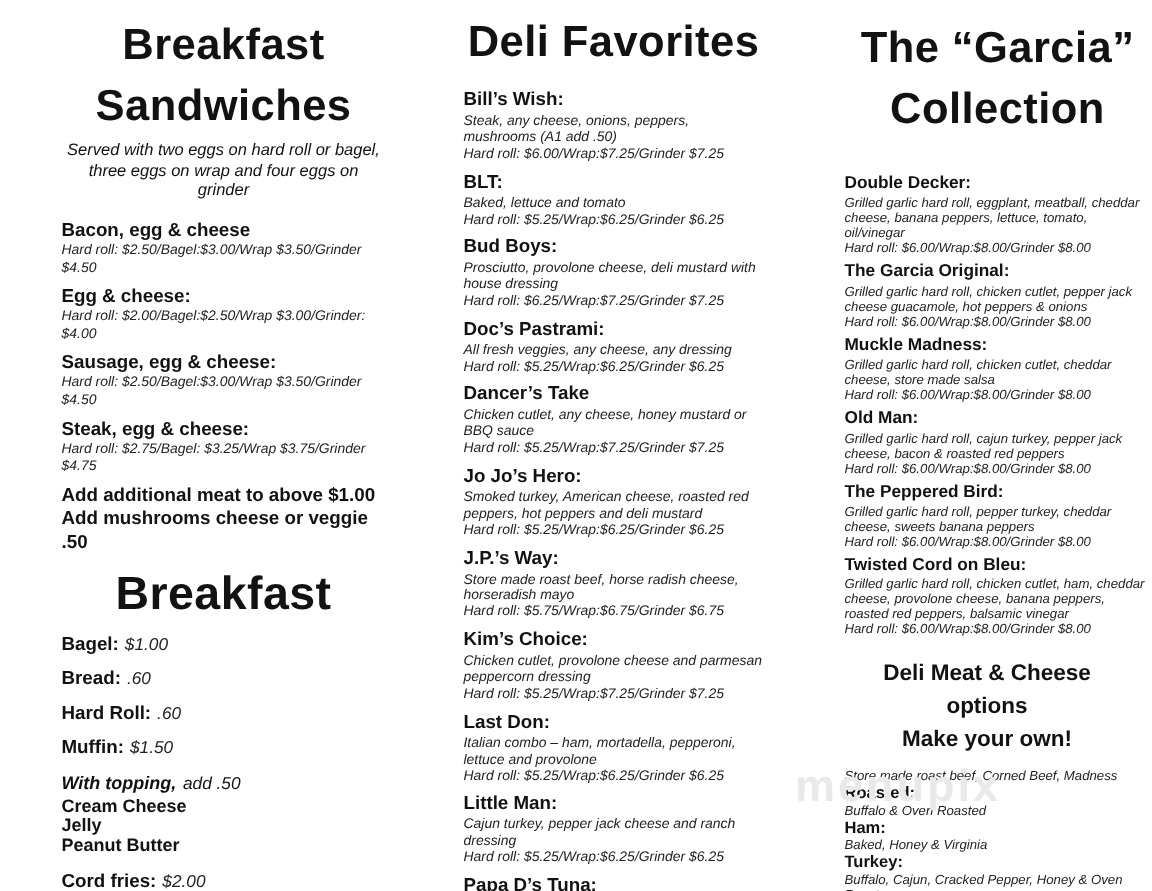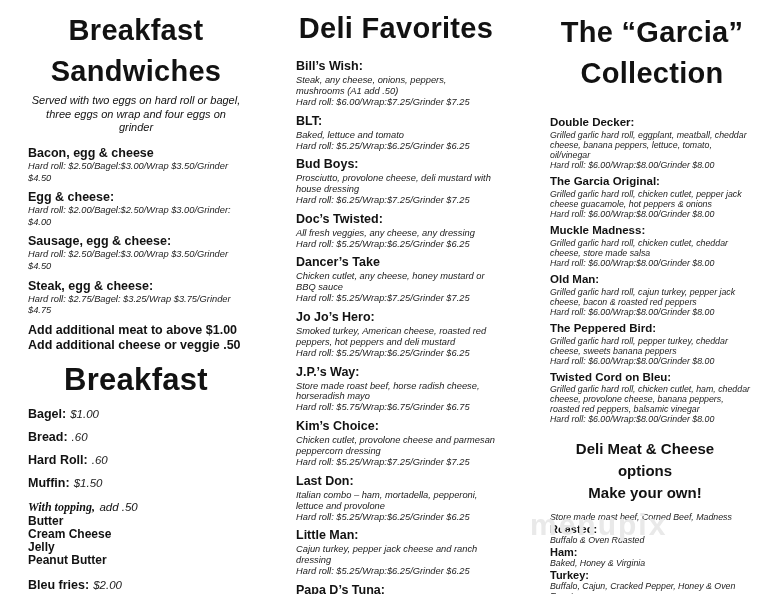--- a/index.html
+++ b/index.html
@@ -4,42 +4,42 @@
 <style>
   * { margin:0; padding:0; box-sizing:border-box; }
   html,body { width:768px; height:594px; }
   body {
     background:#ffffff;
     color:#121212;
     font-family:"Liberation Sans", sans-serif;
     position:relative;
     overflow:hidden;
   }
-  .menu-page { display:grid; grid-template-columns:256px 256px 256px; width:672px; height:594px; }
+  .menu-page { display:grid; grid-template-columns:256px 256px 256px; width:672px; height:594px;padding-left:13px; }
 
   
   .col-title { font-weight:bold; font-size:29px; text-align:center; line-height:1.42; letter-spacing:.3px; }
   .big-header { font-weight:bold; font-size:31px; text-align:center; letter-spacing:.3px; }
   .item-name { font-weight:bold; font-size:12.5px; line-height:1.2; }
   .item-desc { font-style:italic; font-size:9.3px; line-height:1.18; color:#222; }
   .item-price { font-style:italic; font-size:9.3px; line-height:1.25; color:#222; }
 
   
   .col-left { padding:10px 12px 0 28px; }
   .col-left .col-title { margin-bottom:2px; }
   .bk-subtitle { font-style:italic; font-size:11px; text-align:center; line-height:1.2; margin:2px 0 12px; }
   .bk-item { margin-bottom:6px; }
   .bk-notes { margin-top:6px; margin-bottom:2px; }
   .bk-note { font-weight:bold; font-size:12.5px; line-height:1.25; }
   .col-left .big-header { margin:8px 0 6px; }
   .price-row { margin-bottom:5px; }
   .price-label { font-weight:bold; font-size:12.5px; margin-right:4px; }
   .price-val { font-style:italic; font-size:11.5px; color:#222; }
   .topping-row { margin-top:6px; }
-  .topping-label { font-weight:bold; font-style:italic; font-size:12px;font-family:Liberation Serif, serif; }
+  .topping-label { font-weight:bold; font-style:italic; font-size:12px; }
   .topping-note { font-style:italic; font-size:11.5px; }
   .topping-item { font-weight:bold; font-size:12px; line-height:1.08; }
   .homefries-row { margin-top:8px; }
 
   
   .col-mid { padding:8px 16px 0 40px; }
   .col-mid .col-title { margin-bottom:10px; }
   .deli-item { margin-bottom:5px; }
   .deli-item .item-name { margin-bottom:1px; }
 
@@ -88,21 +88,21 @@
       <div class="item-name">Sausage, egg &amp; cheese:</div>
       <div class="item-price">Hard roll: $2.50/Bagel:$3.00/Wrap $3.50/Grinder $4.50</div>
     </div>
     <div class="bk-item">
       <div class="item-name">Steak, egg &amp; cheese:</div>
       <div class="item-price">Hard roll: $2.75/Bagel: $3.25/Wrap $3.75/Grinder $4.75</div>
     </div>
 
     <div class="bk-notes">
       <div class="bk-note">Add additional meat to above $1.00</div>
-      <div class="bk-note">Add additional cheese or veggie .50</div>
+      <div class="bk-note">Add mushrooms cheese or veggie .50</div>
     </div>
 
     <div class="big-header">Breakfast</div>
 
     <div class="price-row">
       <span class="price-label">Bagel:</span><span class="price-val">$1.00</span>
     </div>
     <div class="price-row">
       <span class="price-label">Bread:</span><span class="price-val">.60</span>
     </div>
@@ -110,27 +110,26 @@
       <span class="price-label">Hard Roll:</span><span class="price-val">.60</span>
     </div>
     <div class="price-row">
       <span class="price-label">Muffin:</span><span class="price-val">$1.50</span>
     </div>
 
     <div class="topping-row">
       <span class="topping-label">With topping,</span>
       <span class="topping-note">add .50</span>
     </div>
-    <div class="topping-item">Butter</div>
     <div class="topping-item">Cream Cheese</div>
     <div class="topping-item">Jelly</div>
     <div class="topping-item">Peanut Butter</div>
 
     <div class="price-row homefries-row">
-      <span class="price-label">Bleu fries:</span><span class="price-val">$2.00</span>
+      <span class="price-label">Cord fries:</span><span class="price-val">$2.00</span>
     </div>
 
   </div>
 
   <div class="col-mid">
     <div class="col-title">Deli Favorites</div>
 
     <div class="deli-item">
       <div class="item-name">Bill’s Wish:</div>
       <div class="item-desc">Steak, any cheese, onions, peppers, mushrooms (A1 add .50)</div>
@@ -140,21 +139,21 @@
       <div class="item-name">BLT:</div>
       <div class="item-desc">Baked, lettuce and tomato</div>
       <div class="item-price">Hard roll: $5.25/Wrap:$6.25/Grinder $6.25</div>
     </div>
     <div class="deli-item">
       <div class="item-name">Bud Boys:</div>
       <div class="item-desc">Prosciutto, provolone cheese, deli mustard with house dressing</div>
       <div class="item-price">Hard roll: $6.25/Wrap:$7.25/Grinder $7.25</div>
     </div>
     <div class="deli-item">
-      <div class="item-name">Doc’s Twisted:</div>
+      <div class="item-name">Doc’s Pastrami:</div>
       <div class="item-desc">All fresh veggies, any cheese, any dressing</div>
       <div class="item-price">Hard roll: $5.25/Wrap:$6.25/Grinder $6.25</div>
     </div>
     <div class="deli-item">
       <div class="item-name">Dancer’s Take</div>
       <div class="item-desc">Chicken cutlet, any cheese, honey mustard or BBQ sauce</div>
       <div class="item-price">Hard roll: $5.25/Wrap:$7.25/Grinder $7.25</div>
     </div>
     <div class="deli-item">
       <div class="item-name">Jo Jo’s Hero:</div>

